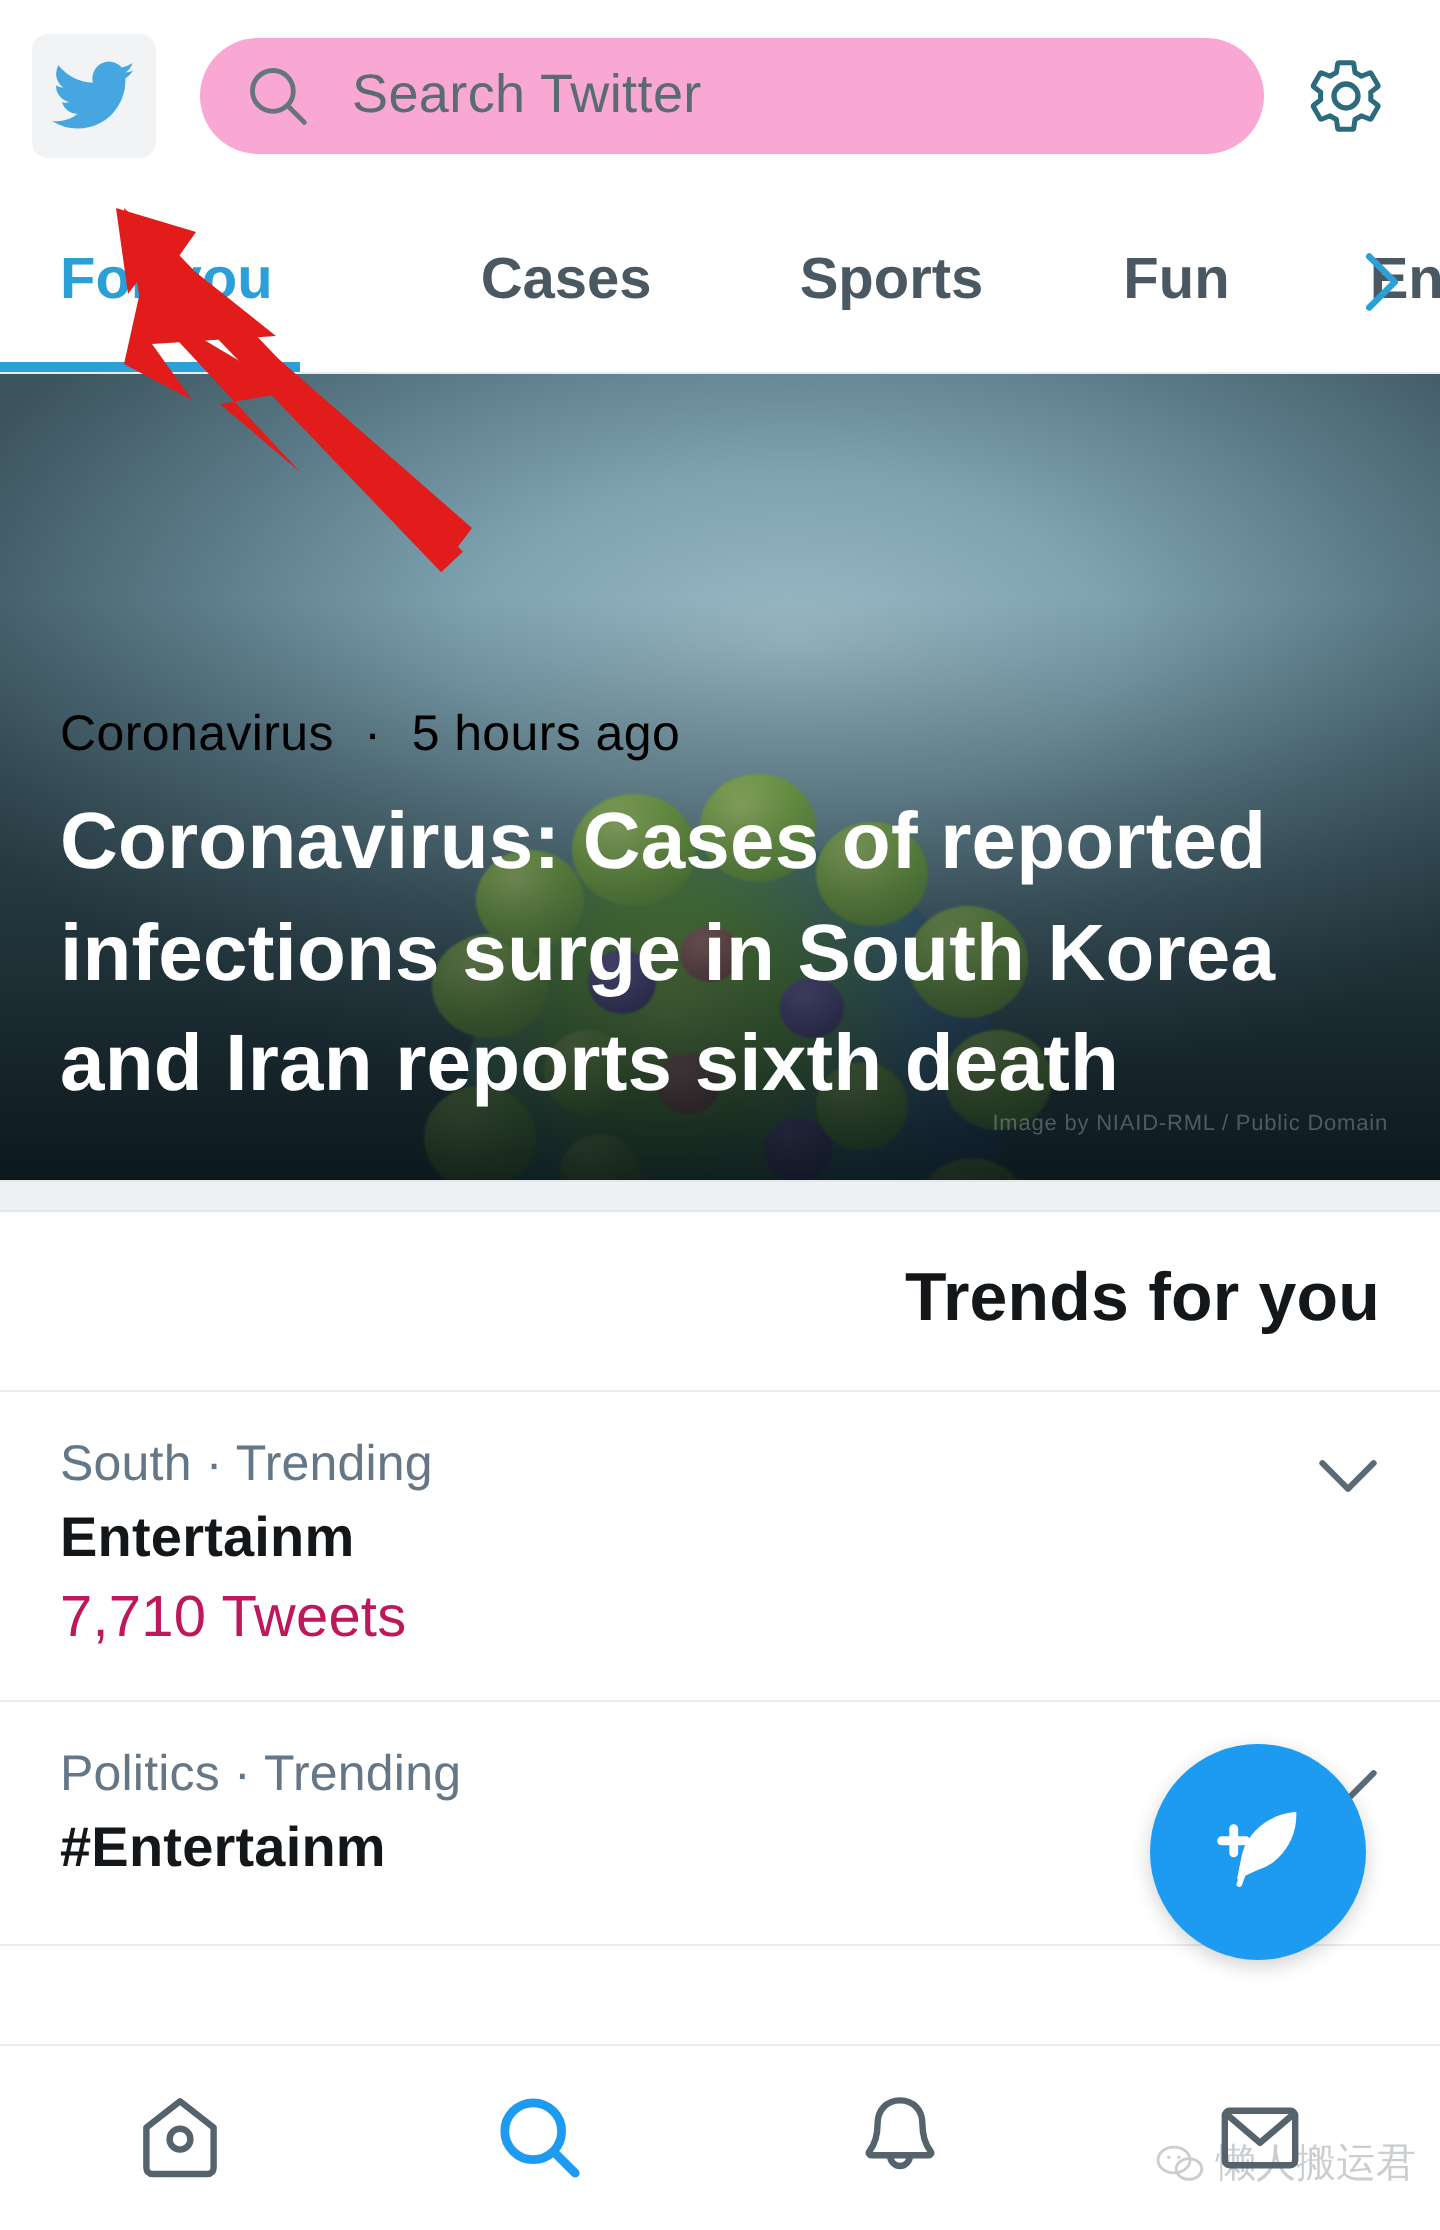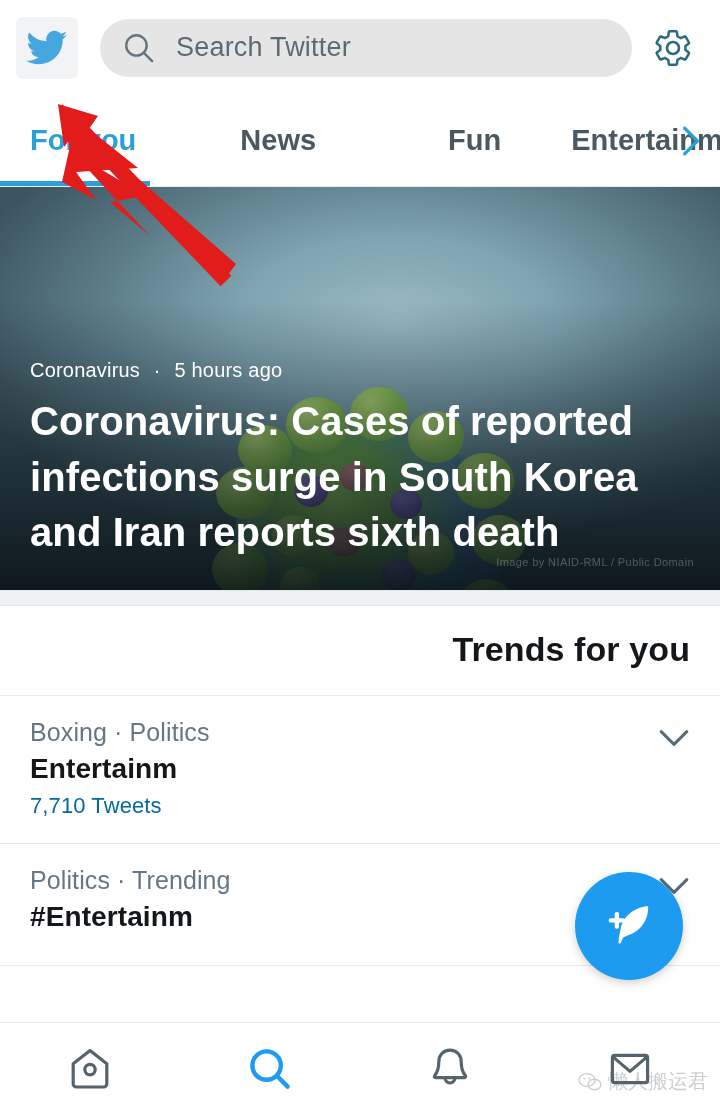--- a/index.html
+++ b/index.html
@@ -30,21 +30,21 @@
     border-radius:8px;
     display:flex; align-items:center; justify-content:center;
     flex:0 0 auto;
   }
   .logo-box svg { width:42px; height:42px; display:block; }
 
   .search-pill {
     flex:1 1 auto;
     height:58px;
     margin-left:22px;
-    background:#e5e5e5;
+    background:#f9a8d4;
     border-radius:30px;
     display:flex;
     align-items:center;
     padding:0 22px;
   }
   .search-pill .mag { width:34px; height:34px; flex:0 0 auto; }
   .search-text {
     margin-left:20px;
     font-size:27px;
     color:#5b6b72;
@@ -130,22 +130,22 @@
   }
   .spike.p { background:radial-gradient(circle at 35% 30%, #8a78c8 0%, #6b5aa8 60%, #4a3d80 100%); }
   .spike.r { background:radial-gradient(circle at 35% 30%, #c78a8a 0%, #a76a6a 60%, #824f4f 100%); }
 
   .news-text {
     position:absolute;
     left:30px; right:30px;
     bottom:30px;
   }
   .news-meta {
-    font-size:20px;
-    color:#ffffff;
+    font-size:25px;
+    color:#000000;
     margin-bottom:12px;
     letter-spacing:0.2px;
   }
   .news-headline {
     font-size:40px;
     line-height:1.38;
     font-weight:bold;
     color:#ffffff;
     letter-spacing:0.1px;
   }
@@ -183,22 +183,22 @@
     letter-spacing:0.1px;
   }
   .trend-name {
     font-size:28px;
     font-weight:bold;
     color:#14171a;
     margin-bottom:8px;
     letter-spacing:0.1px;
   }
   .trend-sub {
-    font-size:22px;
-    color:#0369a1;
+    font-size:29px;
+    color:#be185d;
     letter-spacing:0.1px;
   }
   .trend-caret {
     position:absolute;
     top:20px; right:24px;
     width:44px; height:44px;
     display:flex; align-items:center; justify-content:center;
   }
   .trend-caret svg { width:32px; height:20px; }
 
@@ -287,22 +287,23 @@
         <path d="M12 8.4a3.6 3.6 0 1 0 0 7.2 3.6 3.6 0 0 0 0-7.2z" fill="none" stroke="#2c6b7d" stroke-width="1.6"></path>
         <path d="M19.4 13.1c.04-.36.06-.73.06-1.1s-.02-.74-.07-1.1l2.05-1.58a.5.5 0 0 0 .12-.63l-1.94-3.36a.5.5 0 0 0-.6-.22l-2.42.97a7.2 7.2 0 0 0-1.9-1.1l-.36-2.57a.5.5 0 0 0-.49-.41h-3.88a.5.5 0 0 0-.49.41l-.36 2.57c-.69.28-1.32.65-1.9 1.1l-2.42-.97a.5.5 0 0 0-.6.22L2.26 8.69a.5.5 0 0 0 .12.63l2.05 1.58c-.05.36-.08.73-.08 1.1s.03.74.08 1.1l-2.05 1.58a.5.5 0 0 0-.12.63l1.94 3.36c.12.22.38.3.6.22l2.42-.97c.58.45 1.21.82 1.9 1.1l.36 2.57c.04.24.25.41.49.41h3.88c.24 0 .45-.17.49-.41l.36-2.57c.69-.28 1.32-.65 1.9-1.1l2.42.97c.22.08.48 0 .6-.22l1.94-3.36a.5.5 0 0 0-.12-.63l-2.05-1.58z" fill="none" stroke="#2c6b7d" stroke-width="1.5" stroke-linejoin="round"></path>
       </svg>
     </div>
   </div>
 
   <div class="tabbar">
     <div style="width:24px" class="tab-spacer"></div>
     <div class="tab active">For you</div>
     <div style="width:92px" class="tab-spacer"></div>
-    <div class="tab">News</div>
+    <div class="tab">Cases</div>
     <div style="width:62px" class="tab-spacer"></div>
+    <div class="tab">Sports</div>
     <div style="width:58px" class="tab-spacer"></div>
     <div class="tab">Fun</div>
     <div style="width:58px" class="tab-spacer"></div>
     <div class="tab">Entertainm</div>
 
     <div class="tab-chevron">
       <svg viewBox="0 0 12 20">
         <polyline points="2,2 10,10 2,18" fill="none" stroke="#2a9fd8" stroke-width="2" stroke-linecap="round" stroke-linejoin="round"></polyline>
       </svg>
     </div>
@@ -349,21 +350,21 @@
       <div class="news-headline">Coronavirus: Cases of reported infections surge in South Korea and Iran reports sixth death</div>
     </div>
   </div>
 
   <div class="band"></div>
 
   <div class="trends-title">Trends for you</div>
   <div class="divider"></div>
 
   <div class="trend-row">
-    <div class="trend-cat">Boxing · Politics</div>
+    <div class="trend-cat">South · Trending</div>
     <div class="trend-name">Entertainm</div>
     <div class="trend-sub">7,710 Tweets</div>
     <div class="trend-caret">
       <svg viewBox="0 0 20 12">
         <polyline points="2,2 10,10 18,2" fill="none" stroke="#5b6b75" stroke-width="1.9" stroke-linecap="round" stroke-linejoin="round"></polyline>
       </svg>
     </div>
   </div>
 
   <div class="divider"></div>

